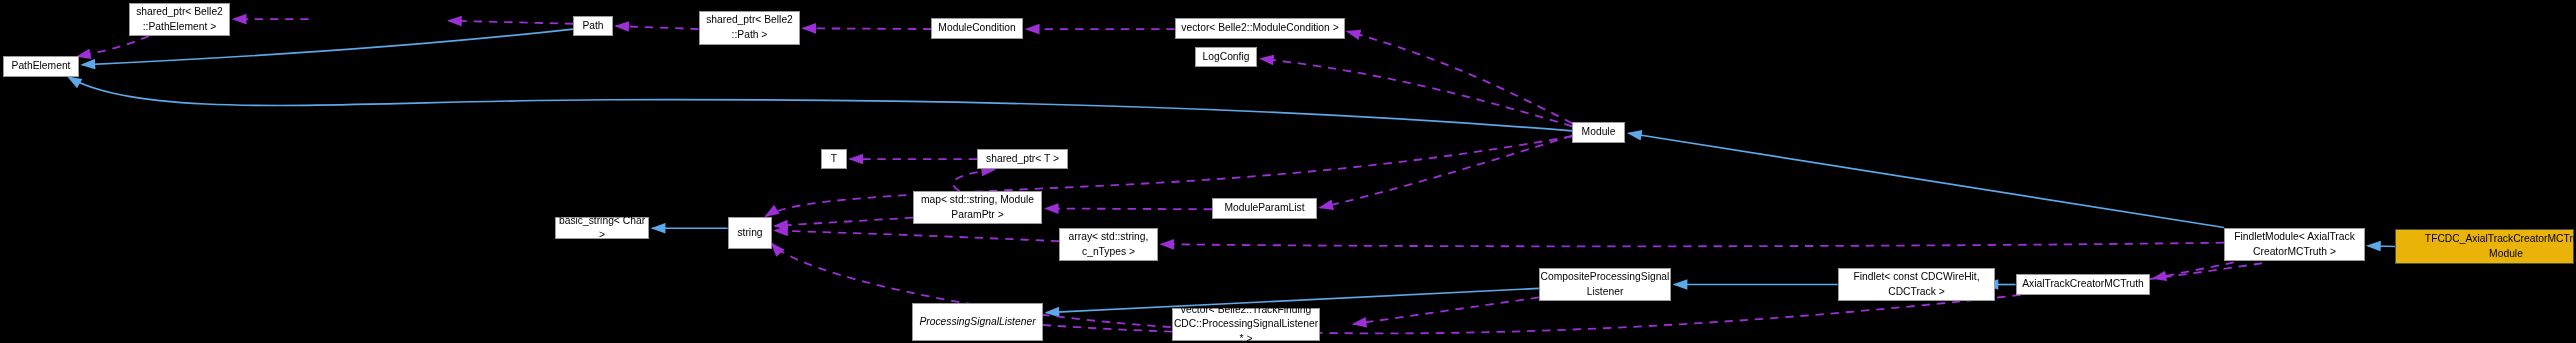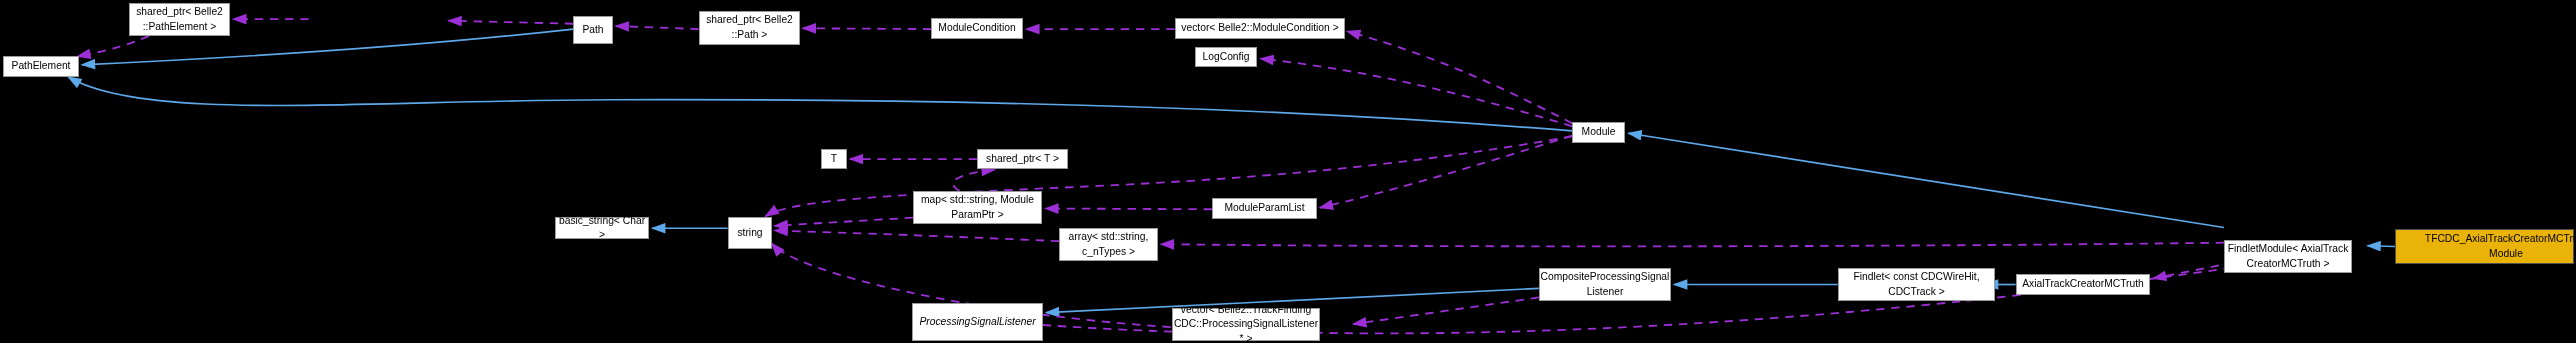--- a/index.html
+++ b/index.html
@@ -50,21 +50,21 @@
       <path d="M 1393,317 C 1260,311 1120,306 1019,303" class="edge" stroke="#9c2fd6" stroke-width="2.4" stroke-dasharray="11,9" marker-end="url(#arrow-purple)"></path>
       <path d="M 2975,346 C 2400,432 1880,452 1540,430 C 1280,413 1050,360 1015,320" class="edge" stroke="#9c2fd6" stroke-width="2.4" stroke-dasharray="11,9" marker-end="url(#arrow-purple)"></path>
       <path d="M 2925,319 C 2450,325 1900,325 1527,321" class="edge" stroke="#9c2fd6" stroke-width="2.4" stroke-dasharray="11,9" marker-end="url(#arrow-purple)"></path>
       <path d="M 2938,345 L 2832,366" class="edge" stroke="#9c2fd6" stroke-width="2.4" stroke-dasharray="11,9" marker-end="url(#arrow-purple)"></path>
       <path d="M 2024,391 L 1780,426" class="edge" stroke="#9c2fd6" stroke-width="2.4" stroke-dasharray="11,9" marker-end="url(#arrow-purple)"></path>
       <path d="M 1542,436 C 1460,433 1390,429 1315,423" class="edge" stroke="#9c2fd6" stroke-width="2.4" stroke-dasharray="11,9" marker-end="url(#arrow-purple)"></path>
     </svg>
 
 <div class="node" style="left: 129px; top: 3px; width: 101px; height: 33px;">shared_ptr&lt; Belle2
 ::PathElement &gt;</div>
-    <div class="node" style="left: 573px; top: 16px; width: 40px; height: 28px;">Path</div>
+    <div class="node" style="left: 573px; top: 16px; width: 40px; height: 20px;">Path</div>
     <div class="node" style="left: 699px; top: 10.6px; width: 101px; height: 34px;">shared_ptr&lt; Belle2
 ::Path &gt;</div>
     <div class="node" style="left: 931px; top: 18px; width: 92px; height: 20.5px;">ModuleCondition</div>
     <div class="node" style="left: 1175px; top: 18px; width: 170px; height: 21px;">vector&lt; Belle2::ModuleCondition &gt;</div>
     <div class="node" style="left: 3px; top: 56px; width: 76px; height: 20.5px; text-align: center;">PathElement</div>
     <div class="node" style="left: 1195px; top: 47px; width: 62px; height: 20px;">LogConfig</div>
     <div class="node" style="left: 1572px; top: 122px; width: 53px; height: 20.5px;">Module</div>
     <div class="node" style="left: 821px; top: 149px; width: 26px; height: 20px;">T</div>
     <div class="node" style="left: 977px; top: 149px; width: 91px; height: 20px;">shared_ptr&lt; T &gt;</div>
     <div class="node" style="left: 913px; top: 191px; width: 129px; height: 33px;">map&lt; std::string, Module
@@ -75,18 +75,18 @@
     <div class="node" style="left: 1059px; top: 228px; width: 99px; height: 33px;">array&lt; std::string,
 c_nTypes &gt;</div>
     <div class="node" style="left: 912px; top: 303px; width: 131px; height: 38px; font-style: italic;">ProcessingSignalListener</div>
     <div class="node" style="left: 1172px; top: 308px; width: 148px; height: 33px;">vector&lt; Belle2::TrackFinding
 CDC::ProcessingSignalListener * &gt;</div>
     <div class="node" style="left: 1539px; top: 268px; width: 132px; height: 33px;">CompositeProcessingSignal
 Listener</div>
     <div class="node" style="left: 1838px; top: 268px; width: 157px; height: 33px;">Findlet&lt; const CDCWireHit,
 CDCTrack &gt;</div>
     <div class="node" style="left: 2016px; top: 274px; width: 134px; height: 21px;">AxialTrackCreatorMCTruth</div>
-    <div class="node" style="left: 2224px; top: 240px; width: 128px; height: 33px;">FindletModule&lt; AxialTrack
+    <div class="node" style="left: 2224px; top: 228px; width: 141px; height: 33px;">FindletModule&lt; AxialTrack
 CreatorMCTruth &gt;</div>
     <div class="node highlight" style="left: 2395px; top: 229px; width: 179px; height: 35px;">TFCDC_AxialTrackCreatorMCTruth
 Module</div>
   </div>
 
 
 </body></html>

